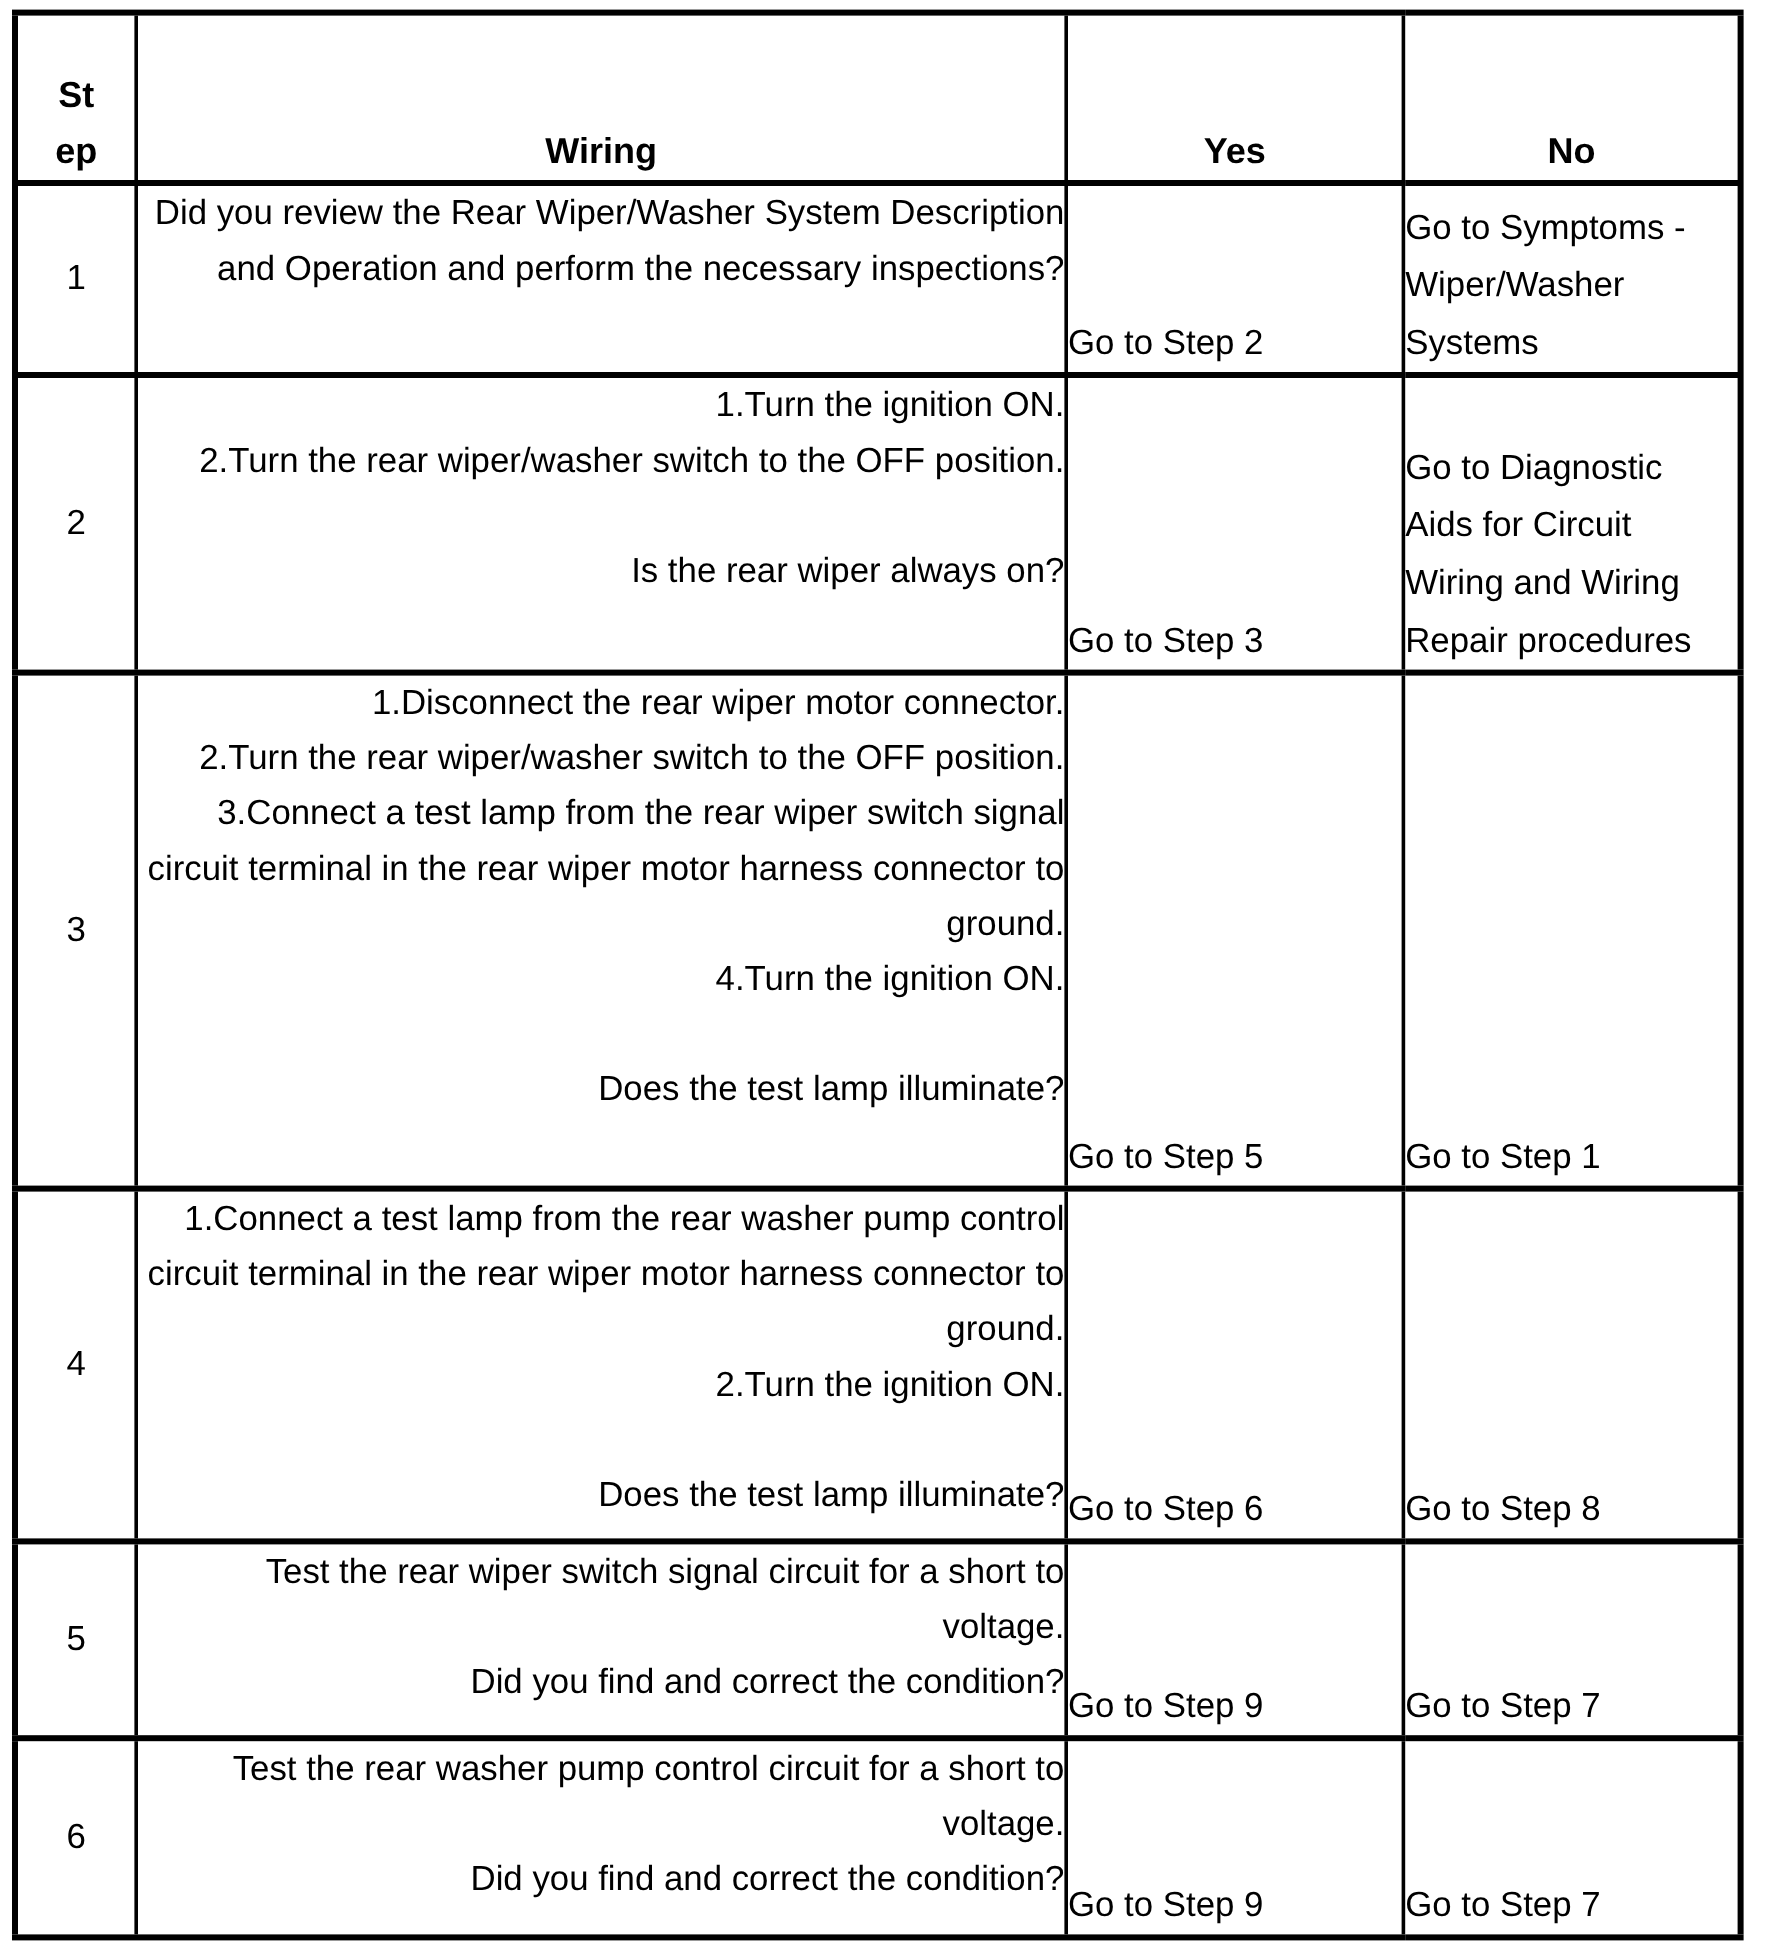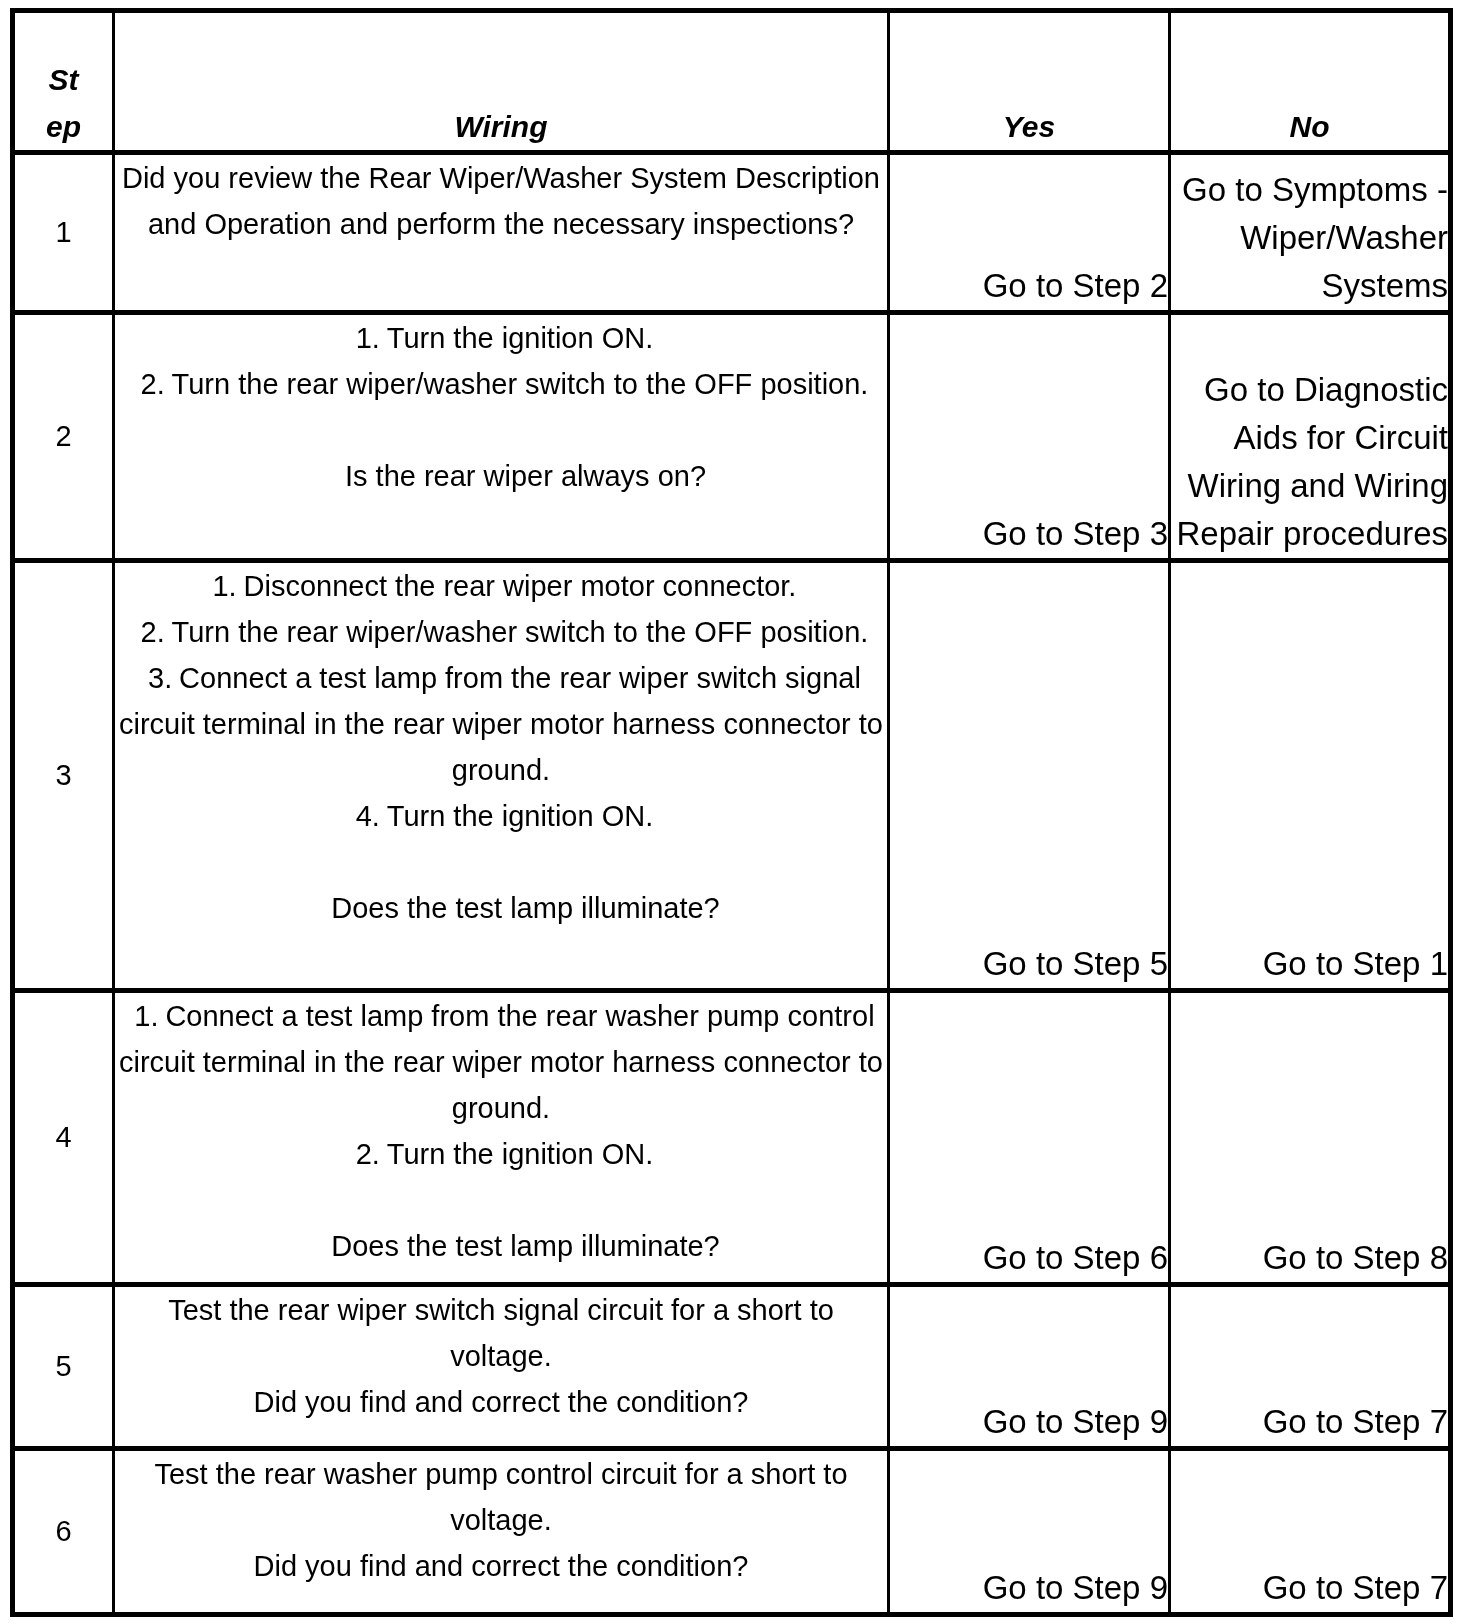--- a/index.html
+++ b/index.html
@@ -30,53 +30,52 @@
     padding: 0;
     overflow: hidden;
   }
   th.hdr {
     vertical-align: bottom;
     text-align: center;
     font-size: 30px;
     font-weight: bold;
     line-height: 47px;
     padding-bottom: 14px;
-    font-style: italic;
   }
   th.hdr .step-word {
     white-space: pre-line;
   }
   td.step {
     vertical-align: middle;
     text-align: center;
     font-size: 29px;
   }
   td.action {
     vertical-align: top;
-    text-align: center;
+    text-align: right;
     font-size: 29px;
     line-height: 46px;
     padding: 14px 38px 12px 24px;
   }
   td.action p {
     margin: 0;
   }
   td.action .num {
     display: inline-block;
     min-width: 38px;
   }
   td.action p.q-spaced {
     margin-top: 46px;
     padding-left: 5px;
     margin-left: 44px;
   }
   td.yn {
     vertical-align: bottom;
-    text-align: right;
-    font-size: 33px;
+    text-align: left;
+    font-size: 29px;
     line-height: 48px;
     padding: 10px 12px 16px 12px;
   }
 </style>
 </head>
 <body>
 
 <table class="diag">
   <colgroup>
     <col style="width:101px">

